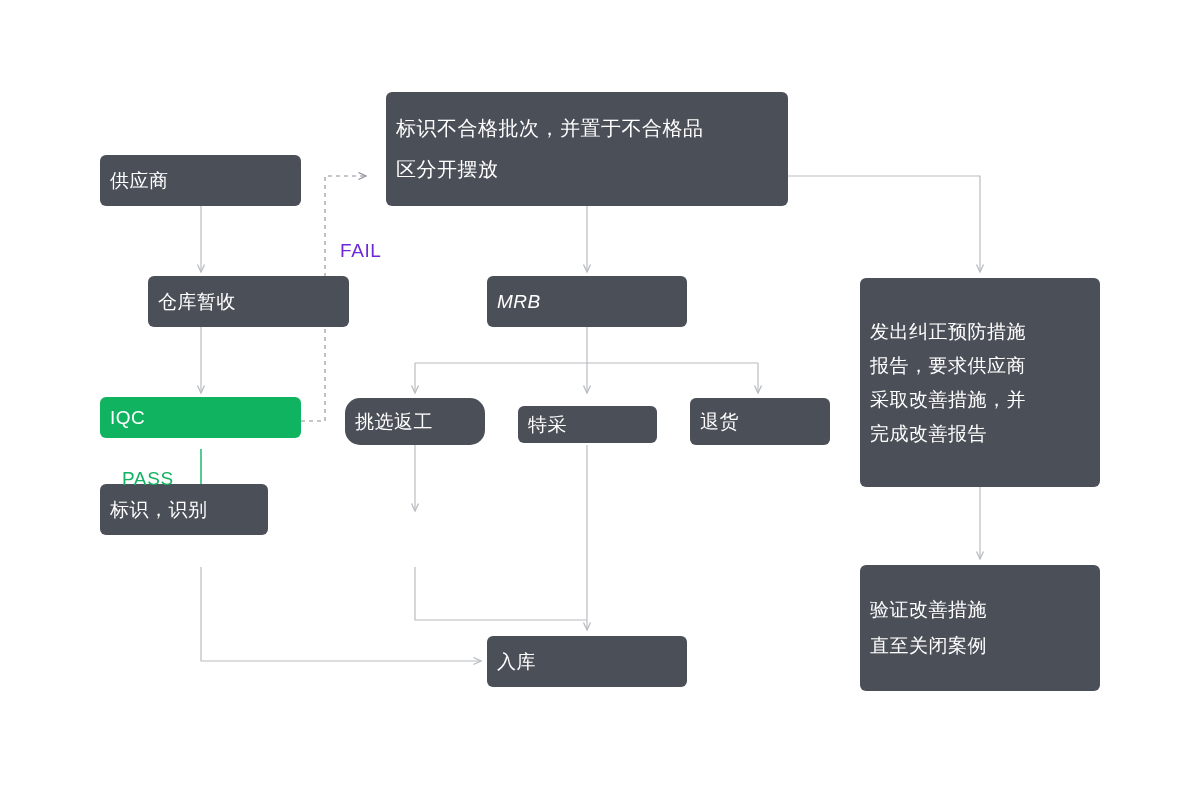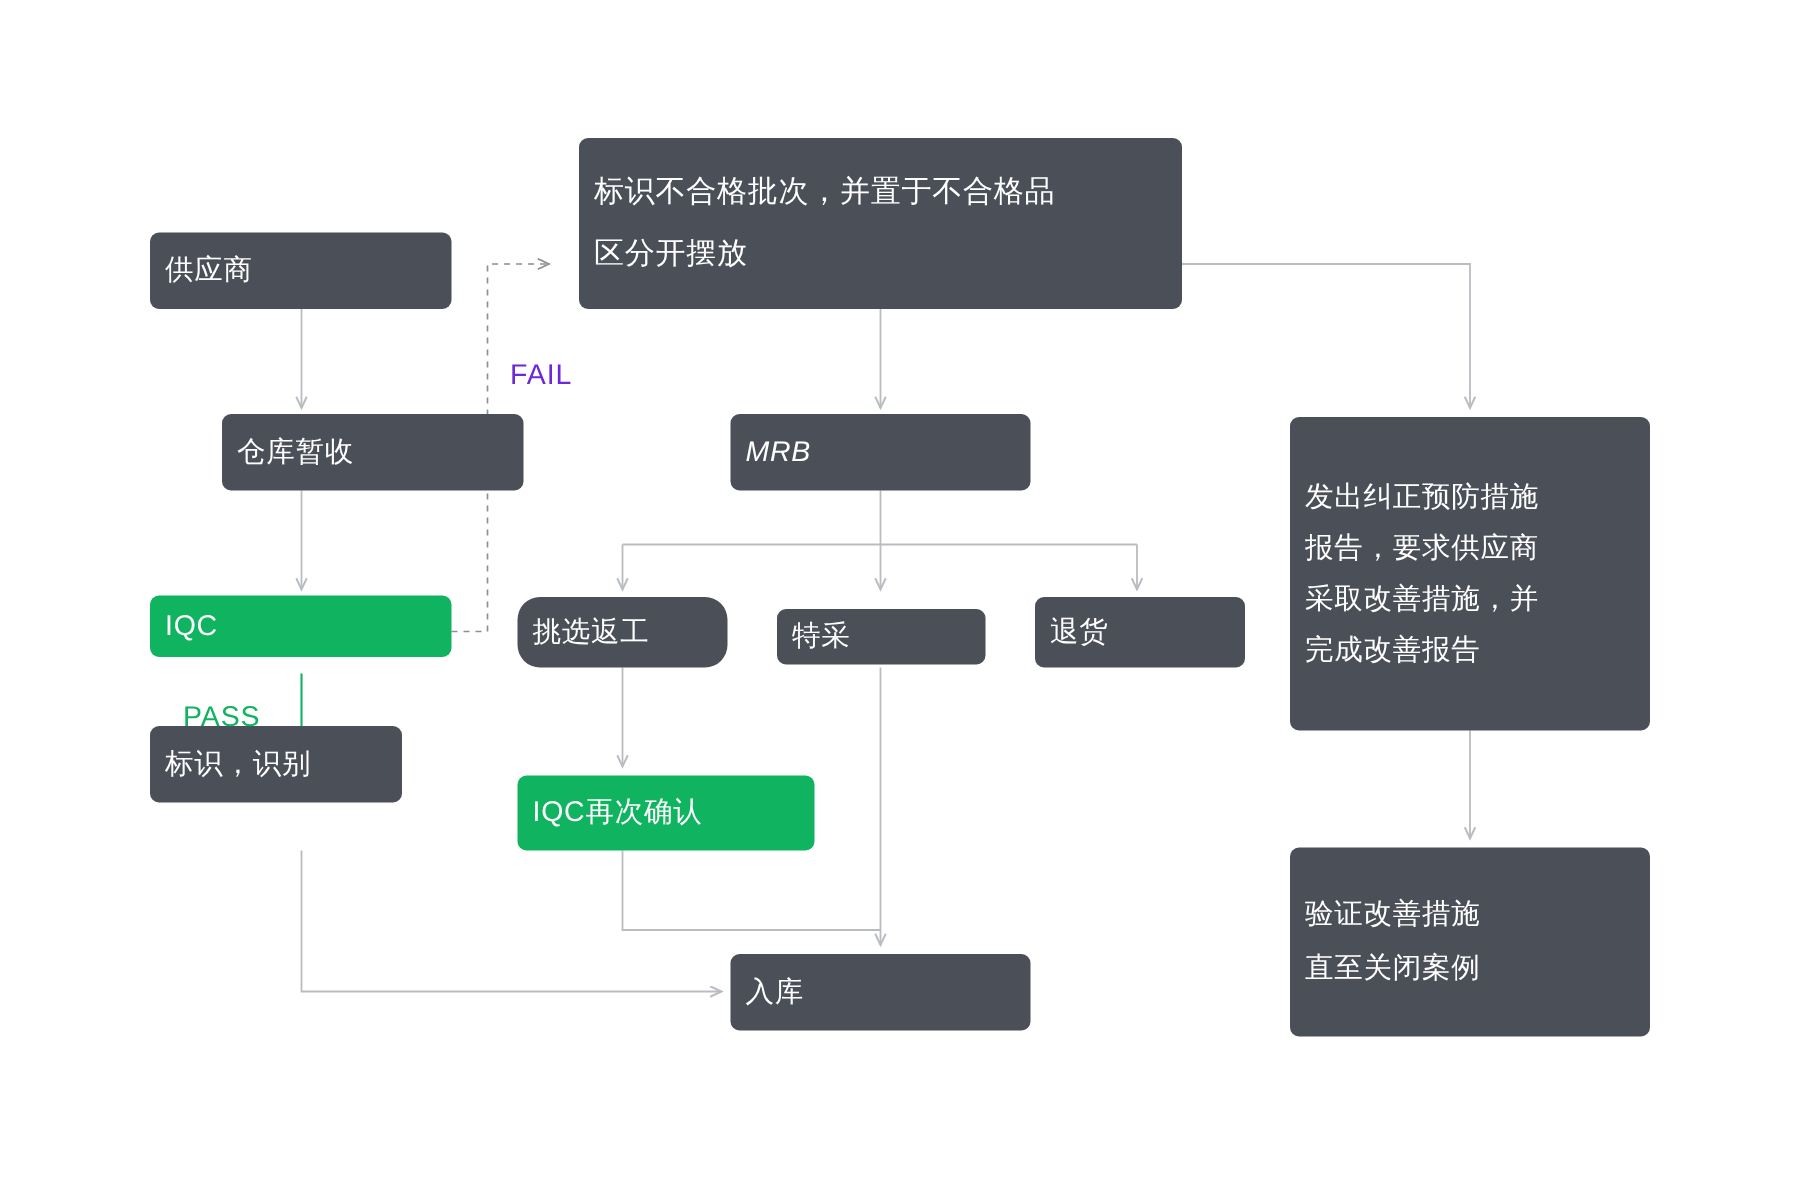--- a/index.html
+++ b/index.html
@@ -136,23 +136,20 @@
   </div>
 
   <div class="node dark" style="left:518px; top:406px; width:139px; height:37px;">
     <span class="label">特采</span>
   </div>
 
   <div class="node dark" style="left:690px; top:398px; width:140px; height:47px;">
     <span class="label">退货</span>
   </div>
 
-  <div class="node green" style="left:345px; top:517px; width:198px; height:50px;">
-    <span class="label">IQC再次确认</span>
-  </div>
 
   <div class="node dark" style="left:487px; top:636px; width:200px; height:51px;">
     <span class="label">入库</span>
   </div>
 
   <div class="node dark" style="left:860px; top:278px; width:240px; height:209px; line-height:34px;">
     <span class="label">发出纠正预防措施
 报告，要求供应商
 采取改善措施，并
 完成改善报告</span>

